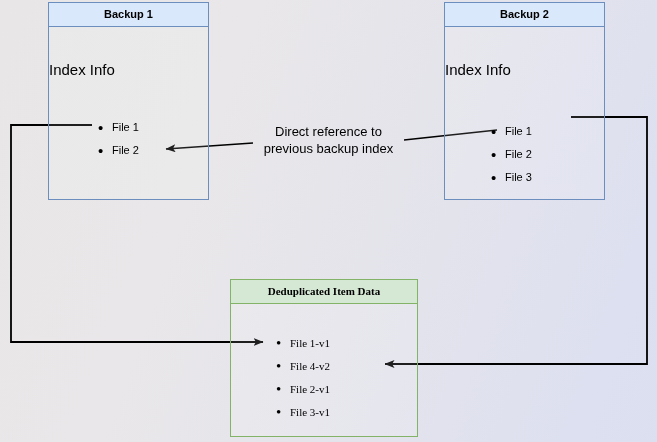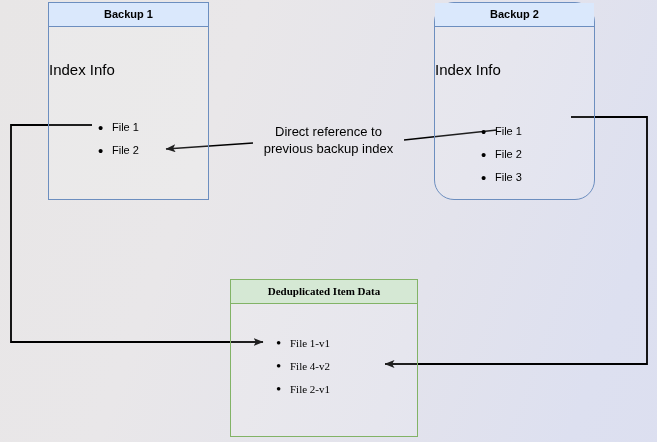--- a/index.html
+++ b/index.html
@@ -126,39 +126,40 @@
     <div class="node-header">Backup 1</div>
     <div class="node-body">
       <div class="index-title">Index Info</div>
       <ul class="bullets" style="left:47px; top:89px;">
         <li>File 1</li>
         <li>File 2</li>
       </ul>
     </div>
   </div>
 
-  <div class="node" style="left:434px; top:2px; width:161px; height:198px;border-radius:20px;">
+  <div class="node" style="left:444px; top:2px; width:161px; height:198px;">
     <div class="node-header">Backup 2</div>
     <div class="node-body">
       <div class="index-title">Index Info</div>
       <ul class="bullets" style="left:44px; top:93px;">
         <li>File 1</li>
         <li>File 2</li>
         <li>File 3</li>
       </ul>
     </div>
   </div>
 
   <div class="node green" style="left:230px; top:279px; width:188px; height:158px;font-family:Liberation Serif, serif;">
     <div class="node-header">Deduplicated Item Data</div>
     <div class="node-body">
       <ul class="bullets" style="left:43px; top:28px;">
         <li>File 1-v1</li>
         <li>File 4-v2</li>
         <li>File 2-v1</li>
+        <li>File 3-v1</li>
       </ul>
     </div>
   </div>
 
   <div class="edge-label" style="left:249px; top:123px; width:159px;">Direct reference to
 previous backup index</div>
 
 </div>
 
 </body></html>

